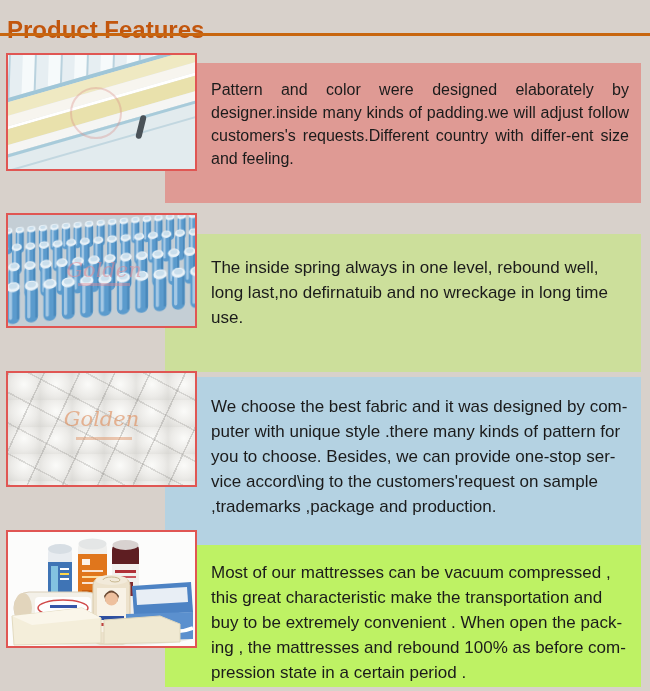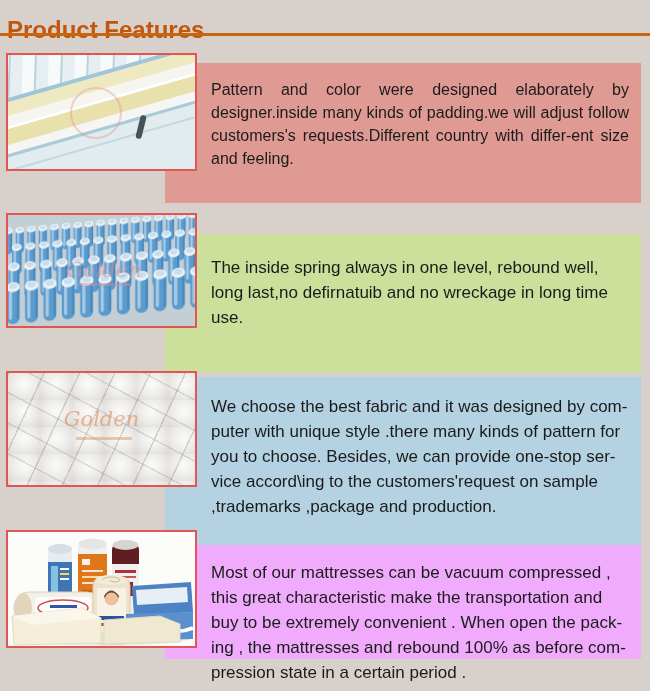--- a/index.html
+++ b/index.html
@@ -131,21 +131,21 @@
     </div>
     <div class="photo" style="top: 371px; height: 116px; border-color: rgb(224, 86, 83);">
       <div class="quilt-bg">
         <div class="quilt-watermark">Golden</div>
         <div class="quilt-watermark-bar"></div>
       </div>
     </div>
   </section>
 
   <section>
-    <div class="textbox" style="top: 545px; height: 114px; background: #f0abfc;">
+    <div class="textbox" style="top: 545px; height: 142px; background: #bef264;">
       <p class="feature-text t3" style="color: rgb(27, 27, 27);">Most of our mattresses can be vacuum compressed , this great characteristic make the transportation and buy to be extremely convenient . When open the pack-ing , the mattresses and rebound 100% as before com-pression state in a certain period .</p>
     </div>
     <div class="photo" style="top: 530px; height: 118px; border-color: rgb(224, 86, 83);">
       <svg viewBox="0 0 187 114" preserveAspectRatio="none">
         <rect width="187" height="114" fill="#FCFCFB"></rect>
         <ellipse cx="95" cy="105" rx="90" ry="9" fill="#EFEDE8"></ellipse>
 
         <g>
           <rect x="40" y="16" width="24" height="66" rx="5" fill="#E8ECF0"></rect>
           <rect x="40" y="30" width="24" height="44" fill="#3F74B5"></rect>

